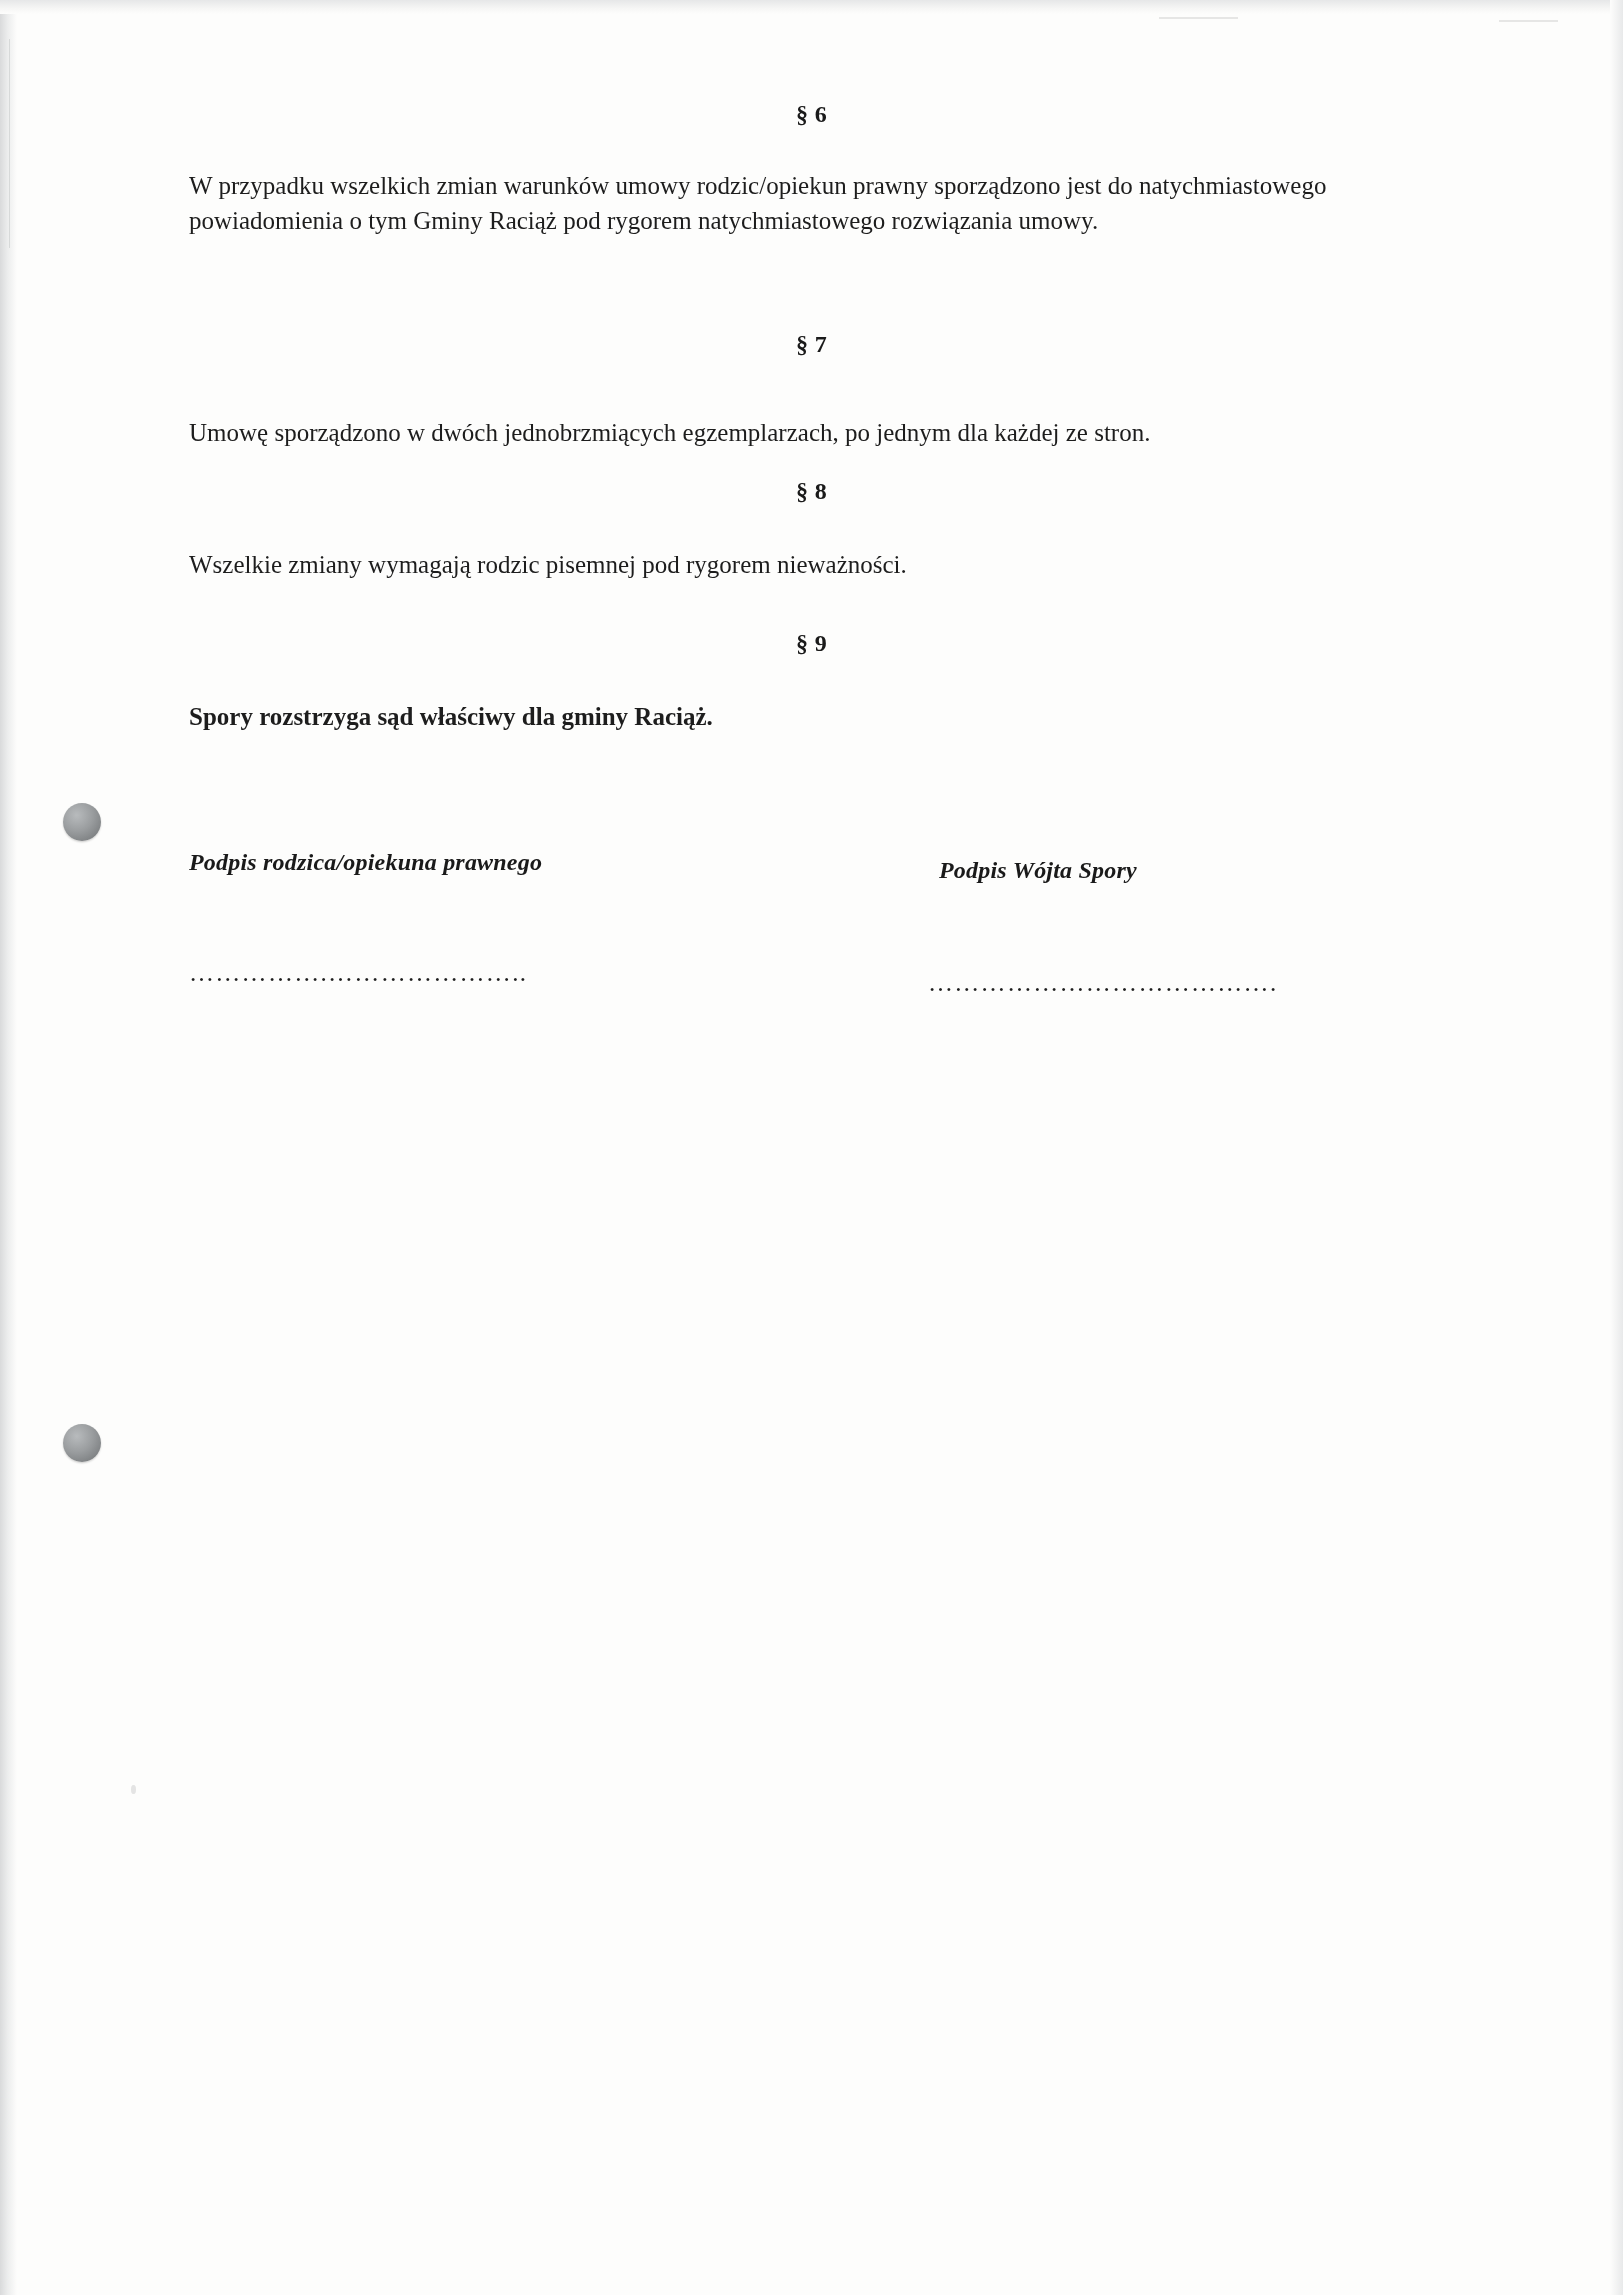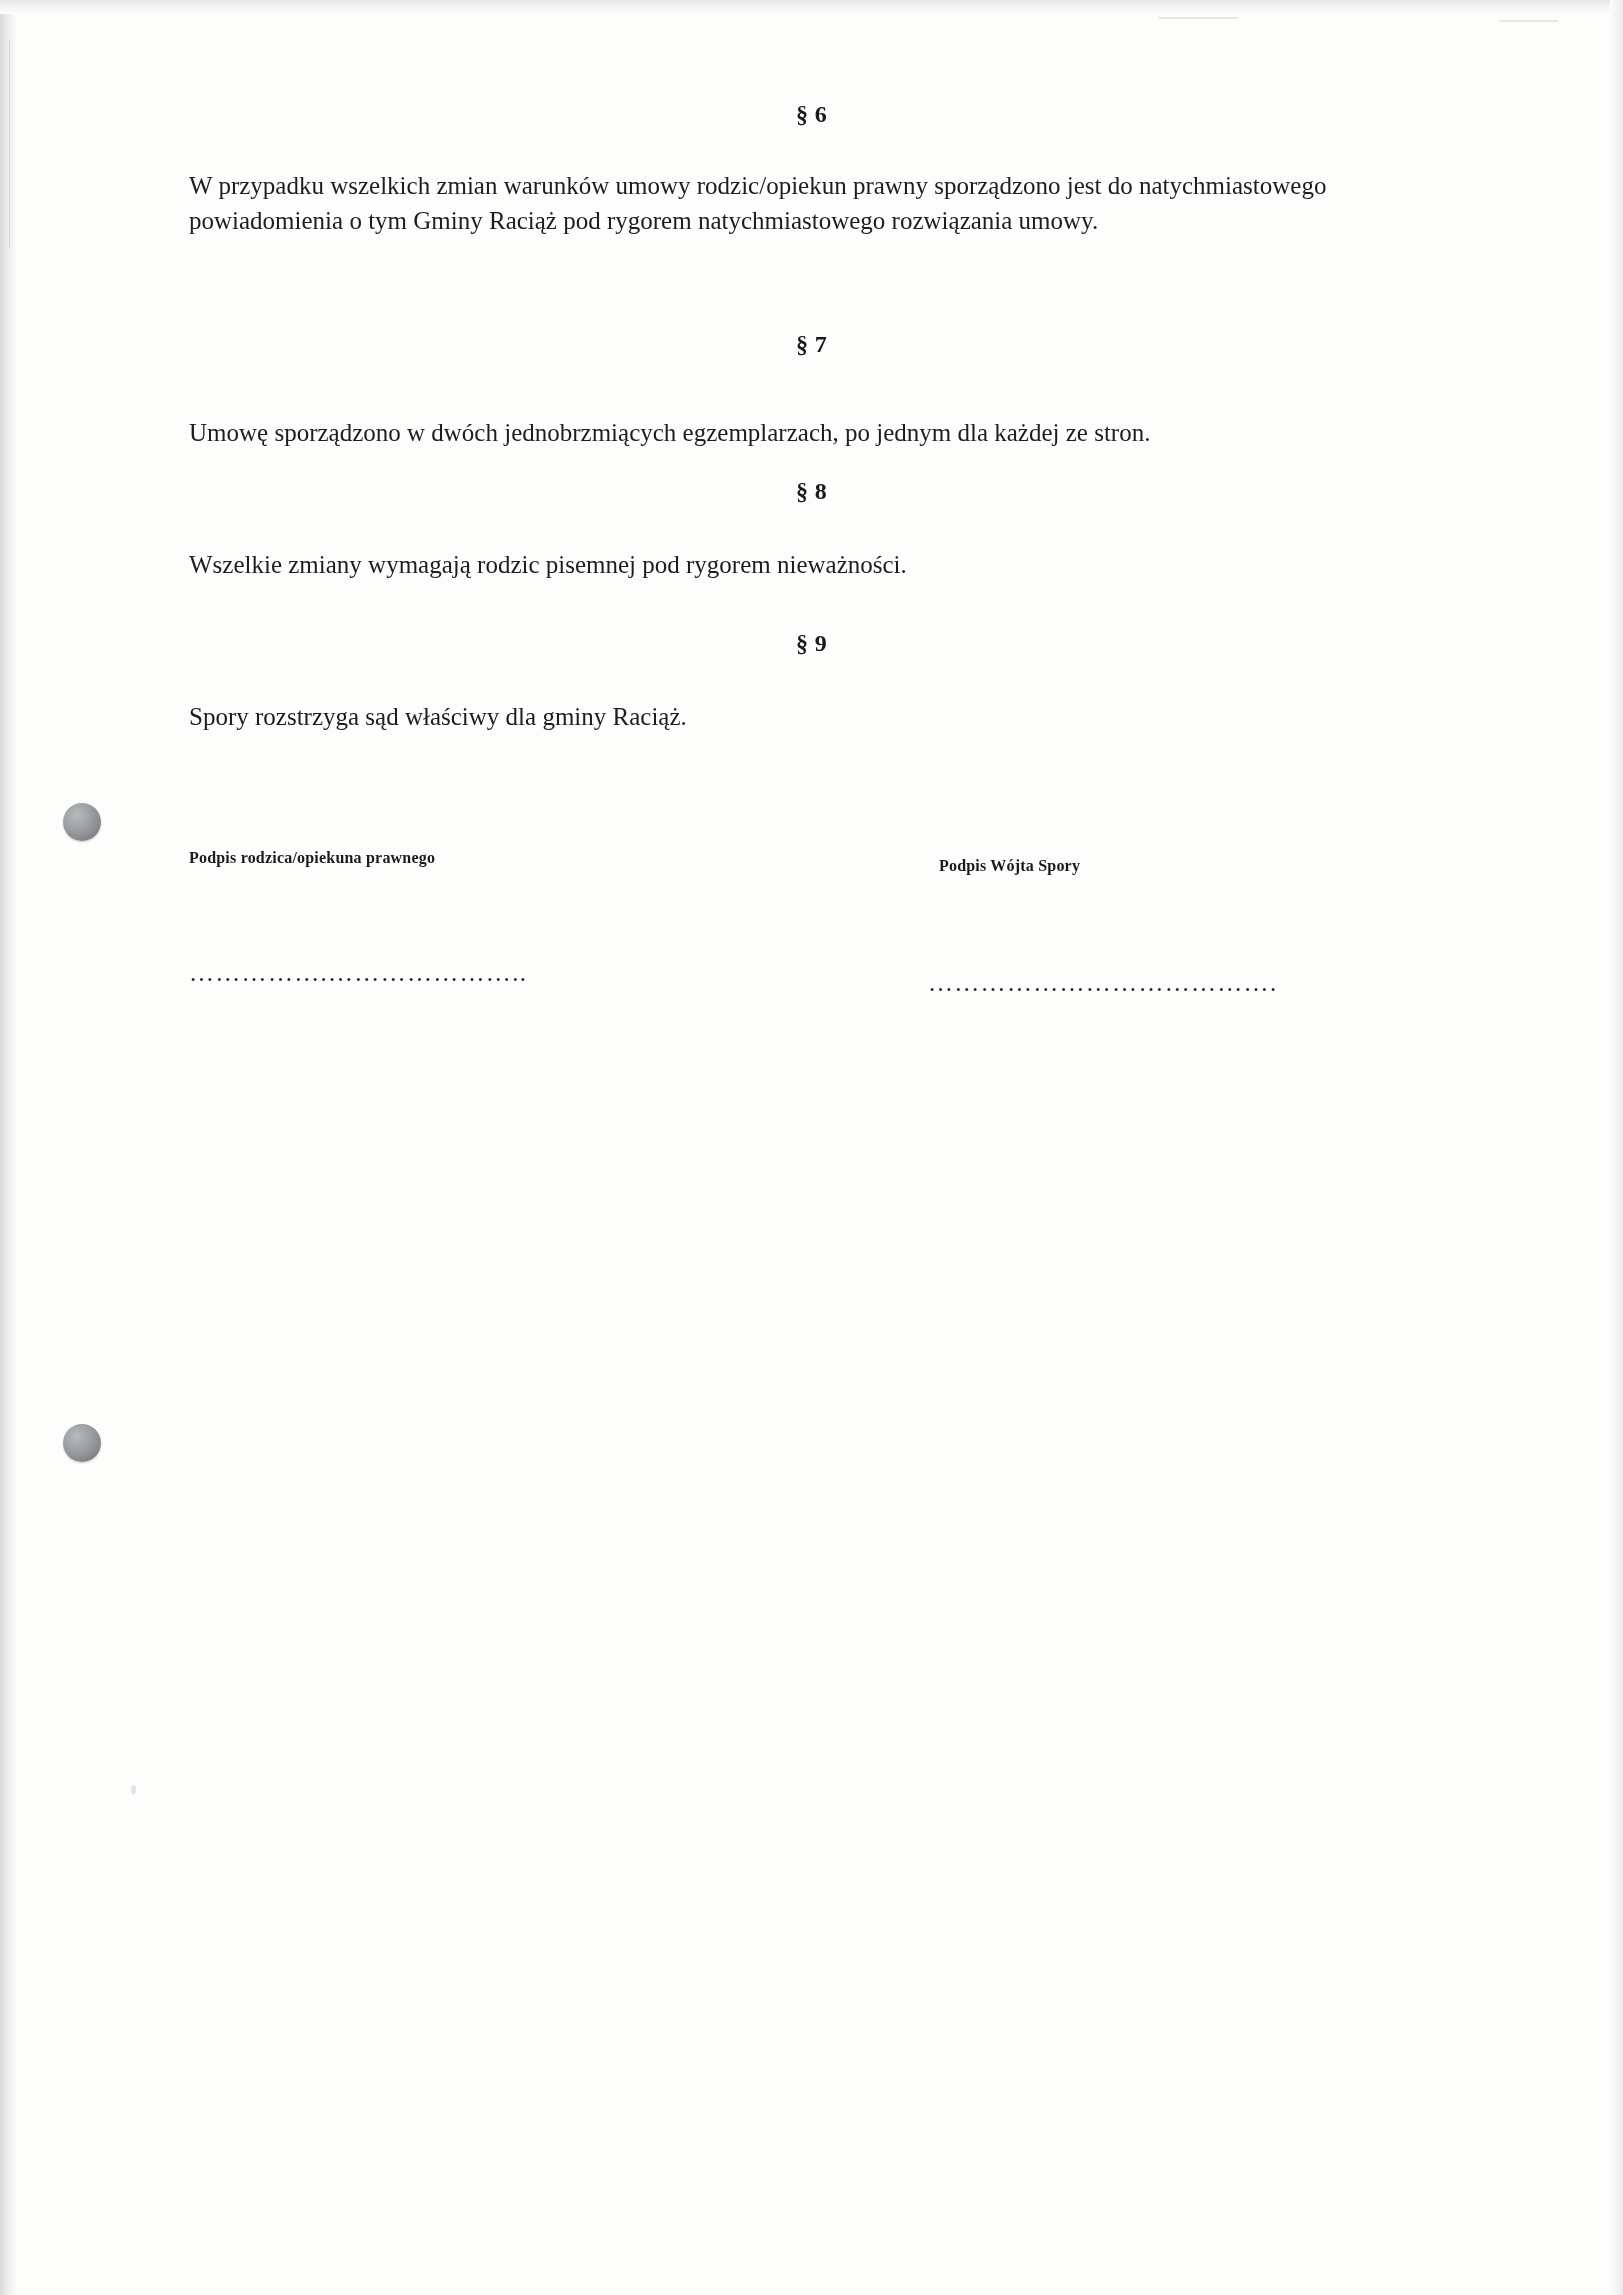--- a/index.html
+++ b/index.html
@@ -84,22 +84,23 @@
   .para {
     position: absolute;
     font-size: 25px;
     line-height: 1.38;
     color: #1d1d1d;
   }
 
   .sig-label {
     position: absolute;
     font-weight: bold;
-    font-size: 16px;
+    font-size: 24px;
     letter-spacing: 0.2px;
+    font-style: italic;
   }
 
   .dots {
     position: absolute;
     font-size: 25px;
     letter-spacing: 1.3px;
     color: #1d1d1d;
     white-space: nowrap;
   }
 
@@ -140,21 +141,21 @@
     <div class="section-heading" style="top:101px;">§ 6</div>
     <div class="para" style="left:189px; top:169px; width:1231px;">W przypadku wszelkich zmian warunków umowy rodzic/opiekun prawny sporządzono jest do natychmiastowego powiadomienia o tym Gminy Raciąż pod rygorem natychmiastowego rozwiązania umowy.</div>
 
     <div class="section-heading" style="top:331px;">§ 7</div>
     <div class="para" style="left:189px; top:376px; width:1231px;margin-top:40px;">Umowę sporządzono w dwóch jednobrzmiących egzemplarzach, po jednym dla każdej ze stron.</div>
 
     <div class="section-heading" style="top:478px;">§ 8</div>
     <div class="para" style="left:189px; top:548px; width:1231px;">Wszelkie zmiany wymagają rodzic pisemnej pod rygorem nieważności.</div>
 
     <div class="section-heading" style="top:630px;">§ 9</div>
-    <div class="para" style="left:189px; top:700px; width:1231px;">Spory rozstrzyga sąd właściwy dla gminy Raciąż.</div>
+    <div class="para" style="left:189px; top:700px; width:1231px;font-weight:bold;">Spory rozstrzyga sąd właściwy dla gminy Raciąż.</div>
 
     <div class="sig-label" style="left:189px; top:849px;">Podpis rodzica/opiekuna prawnego</div>
     <div class="sig-label" style="left:939px; top:857px;">Podpis Wójta Spory</div>
 
     <div class="dots" style="left:189px; top:959px;">…………….…………………..</div>
     <div class="dots" style="left:928px; top:969px;">………………………………….</div>
 
   </div>
 </div>
 

